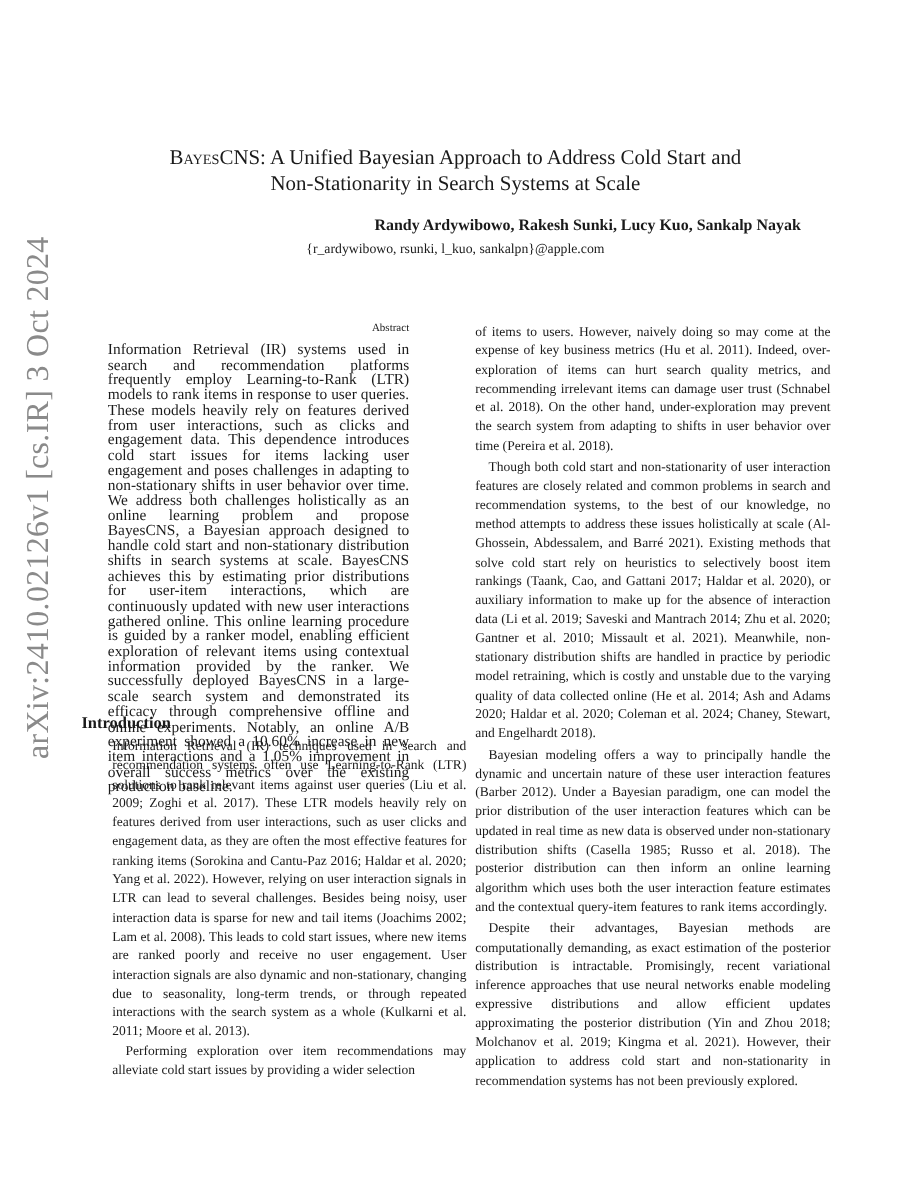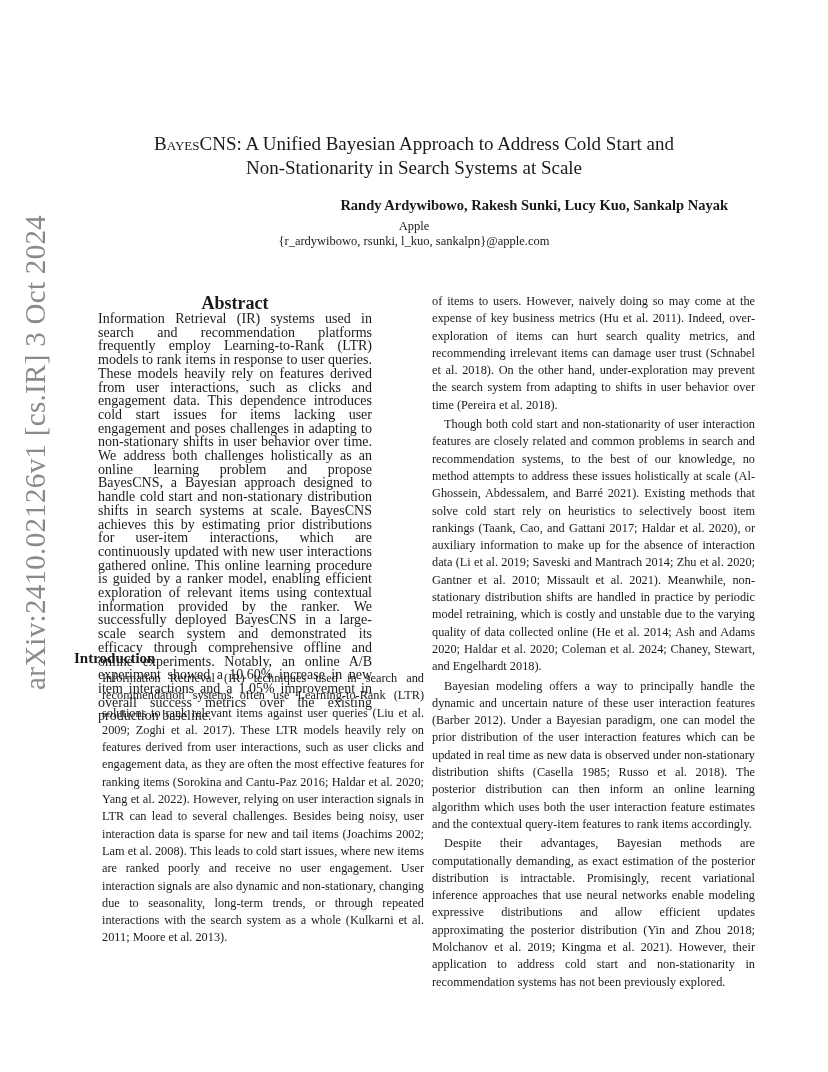--- a/index.html
+++ b/index.html
@@ -24,21 +24,21 @@
     position: absolute; left: 18px; top: 690px; width: 420px; height: 34px;
     transform-origin: 0 0; transform: rotate(-90deg);
     font-size: 29px; line-height: 34px; color: #8a8a8a; white-space: nowrap;
     letter-spacing: 0.3px;
   }
   .col { position: absolute; text-align: justify; font-size: 12.3px; line-height: 17.3px; }
   .col p { margin: 0; }
   .col p.indent { text-indent: 12px; }
   .abstract-heading {
     position: absolute; left: 98px; top: 293px; width: 274px;
-    text-align: center; font-weight: bold; font-size: 18px;
+    text-align: right; font-weight: normal; font-size: 10px;
   }
   .abstract {
     position: absolute; left: 98px; top: 312px; width: 274px;
     text-align: justify; font-size: 14px; line-height: 13.7px;
   }
   .section-heading {
     position: absolute; left: 74px; top: 648px; width: 322px;
     font-weight: bold; font-size: 15px; line-height: 20px;
   }
   .intro-left { left: 74px; top: 670px; width: 322px; margin-left: 28px; }
@@ -53,31 +53,31 @@
   <div class="sidebar-id">arXiv:2410.02126v1  [cs.IR]  3 Oct 2024</div>
 
   <div class="title">
     <span class="sc">BayesCNS</span><span>: A Unified Bayesian Approach to Address Cold Start and</span><br>
     <span>Non-Stationarity in Search Systems at Scale</span>
   </div>
 
   <div class="authors">Randy Ardywibowo, Rakesh Sunki, Lucy Kuo, Sankalp Nayak</div>
 
   <div class="affil">
-    <div>Apple</div>
     <div>{r_ardywibowo, rsunki, l_kuo, sankalpn}@apple.com</div>
   </div>
 
   <div class="abstract-heading">Abstract</div>
   <div class="abstract">Information Retrieval (IR) systems used in search and recommendation platforms frequently employ Learning-to-Rank (LTR) models to rank items in response to user queries. These models heavily rely on features derived from user interactions, such as clicks and engagement data. This dependence introduces cold start issues for items lacking user engagement and poses challenges in adapting to non-stationary shifts in user behavior over time. We address both challenges holistically as an online learning problem and propose BayesCNS, a Bayesian approach designed to handle cold start and non-stationary distribution shifts in search systems at scale. BayesCNS achieves this by estimating prior distributions for user-item interactions, which are continuously updated with new user interactions gathered online. This online learning procedure is guided by a ranker model, enabling efficient exploration of relevant items using contextual information provided by the ranker. We successfully deployed BayesCNS in a large-scale search system and demonstrated its efficacy through comprehensive offline and online experiments. Notably, an online A/B experiment showed a 10.60% increase in new item interactions and a 1.05% improvement in overall success metrics over the existing production baseline.</div>
 
   <div class="section-heading">Introduction</div>
 
   <div class="col intro-left">
     <p>Information Retrieval (IR) techniques used in search and recommendation systems often use Learning-to-Rank (LTR) solutions to rank relevant items against user queries (Liu et al. 2009; Zoghi et al. 2017). These LTR models heavily rely on features derived from user interactions, such as user clicks and engagement data, as they are often the most effective features for ranking items (Sorokina and Cantu-Paz 2016; Haldar et al. 2020; Yang et al. 2022). However, relying on user interaction signals in LTR can lead to several challenges. Besides being noisy, user interaction data is sparse for new and tail items (Joachims 2002; Lam et al. 2008). This leads to cold start issues, where new items are ranked poorly and receive no user engagement. User interaction signals are also dynamic and non-stationary, changing due to seasonality, long-term trends, or through repeated interactions with the search system as a whole (Kulkarni et al. 2011; Moore et al. 2013).</p>
+    <p class="indent">Performing exploration over item recommendations may alleviate cold start issues by providing a wider selection</p>
   </div>
 
   <div class="col right-col">
     <p>of items to users. However, naively doing so may come at the expense of key business metrics (Hu et al. 2011). Indeed, over-exploration of items can hurt search quality metrics, and recommending irrelevant items can damage user trust (Schnabel et al. 2018). On the other hand, under-exploration may prevent the search system from adapting to shifts in user behavior over time (Pereira et al. 2018).</p>
     <p class="indent">Though both cold start and non-stationarity of user interaction features are closely related and common problems in search and recommendation systems, to the best of our knowledge, no method attempts to address these issues holistically at scale (Al-Ghossein, Abdessalem, and Barré 2021). Existing methods that solve cold start rely on heuristics to selectively boost item rankings (Taank, Cao, and Gattani 2017; Haldar et al. 2020), or auxiliary information to make up for the absence of interaction data (Li et al. 2019; Saveski and Mantrach 2014; Zhu et al. 2020; Gantner et al. 2010; Missault et al. 2021). Meanwhile, non-stationary distribution shifts are handled in practice by periodic model retraining, which is costly and unstable due to the varying quality of data collected online (He et al. 2014; Ash and Adams 2020; Haldar et al. 2020; Coleman et al. 2024; Chaney, Stewart, and Engelhardt 2018).</p>
     <p class="indent">Bayesian modeling offers a way to principally handle the dynamic and uncertain nature of these user interaction features (Barber 2012). Under a Bayesian paradigm, one can model the prior distribution of the user interaction features which can be updated in real time as new data is observed under non-stationary distribution shifts (Casella 1985; Russo et al. 2018). The posterior distribution can then inform an online learning algorithm which uses both the user interaction feature estimates and the contextual query-item features to rank items accordingly.</p>
     <p class="indent">Despite their advantages, Bayesian methods are computationally demanding, as exact estimation of the posterior distribution is intractable. Promisingly, recent variational inference approaches that use neural networks enable modeling expressive distributions and allow efficient updates approximating the posterior distribution (Yin and Zhou 2018; Molchanov et al. 2019; Kingma et al. 2021). However, their application to address cold start and non-stationarity in recommendation systems has not been previously explored.</p>
   </div>
 
 </div>

